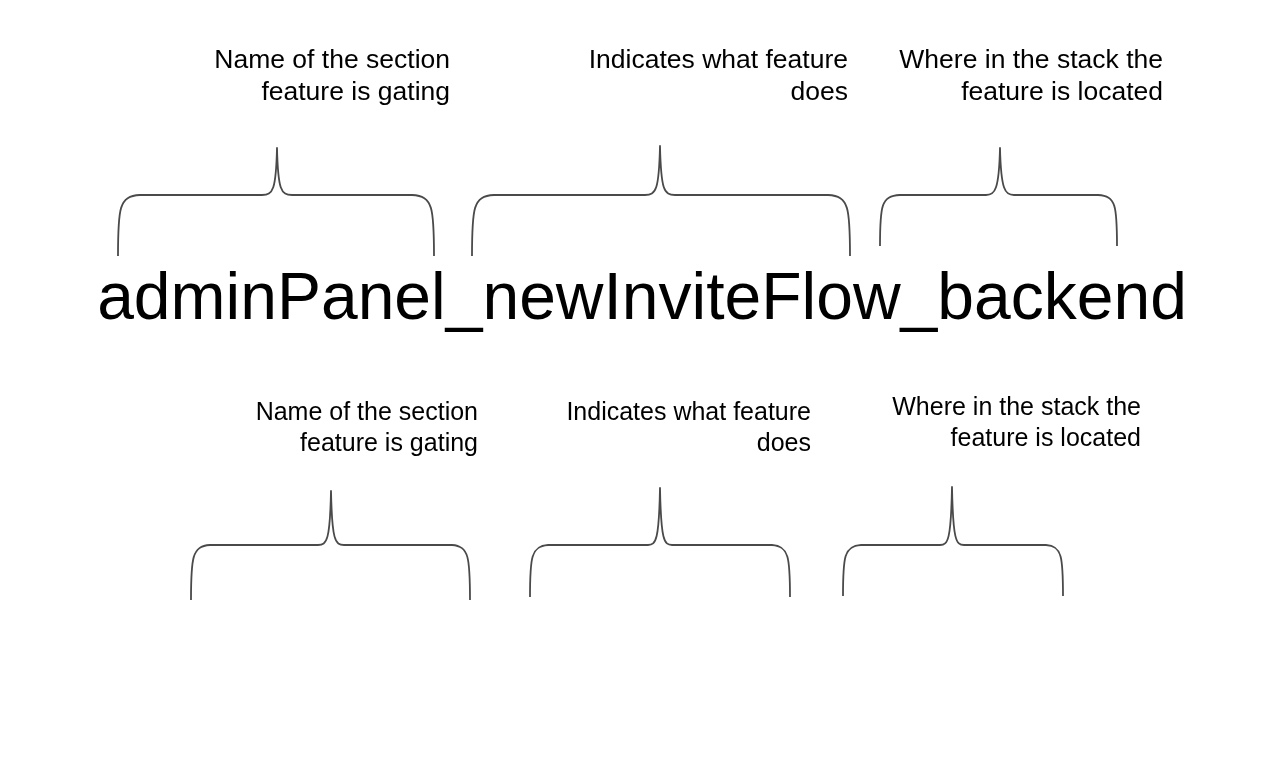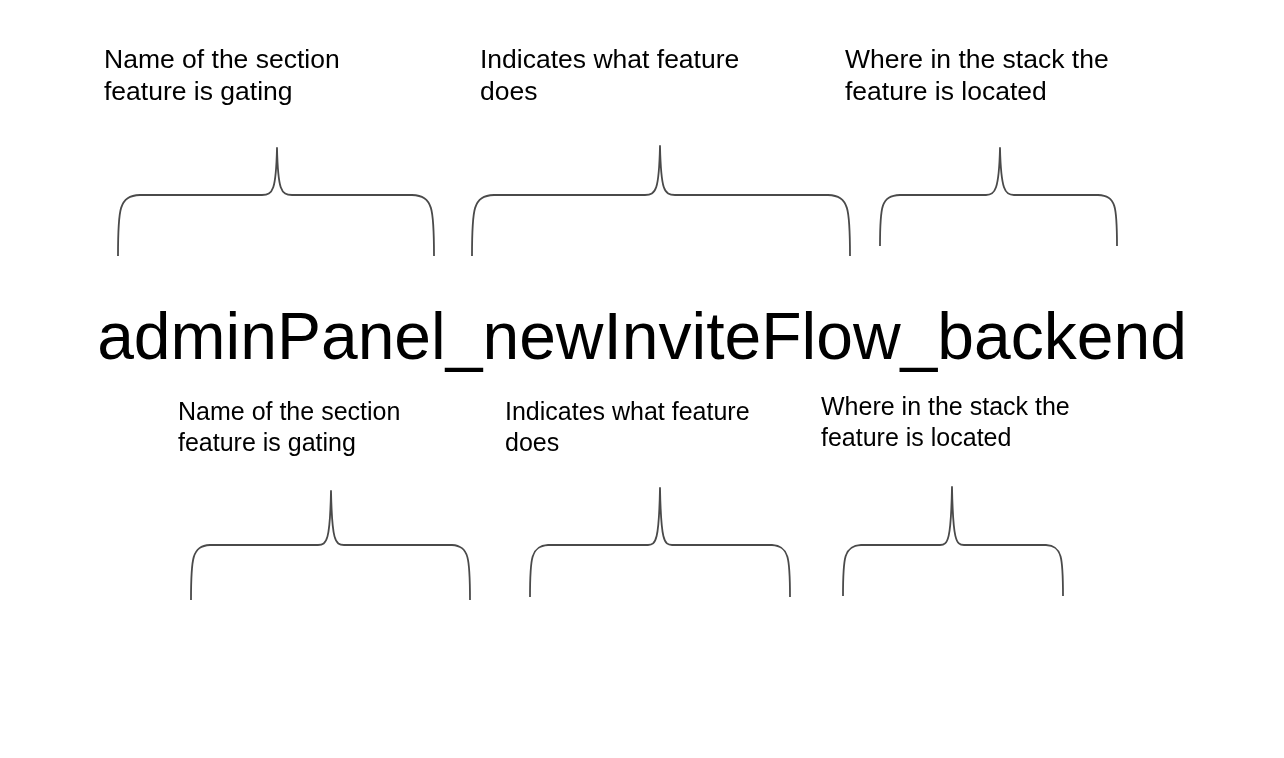--- a/index.html
+++ b/index.html
@@ -19,21 +19,21 @@
 
   .slide {
     position: absolute;
     inset: 0;
     background: #ffffff;
   }
 
   
   .caption {
     position: absolute;
-    text-align: left;
+    text-align: right;
     line-height: 1.22;
     color: #000000;
     white-space: pre-line;
   }
 
   
   .cap-r1 { font-size: 26.5px; }
   .cap-r1-a { left: 104px;  top: 43px;  width: 346px; }
   .cap-r1-b { left: 480px;  top: 43px;  width: 368px; }
   .cap-r1-c { left: 845px;  top: 43px;  width: 318px; }
@@ -65,21 +65,20 @@
   .flag {
     position: absolute;
     left: 0;
     width: 1284px;
     text-align: center;
     font-size: 66px;
     font-weight: 400;
     letter-spacing: 0px;
     color: #000000;
     white-space: nowrap;
-    margin-top: 40px;
   }
   .flag-1 { top: 258px; }
   .flag-2 { top: 623px; }
 </style>
 </head>
 <body style="background: rgb(255, 255, 255);">
 
 <div class="slide">
 
   <div class="caption cap-r1 cap-r1-a">Name of the section

